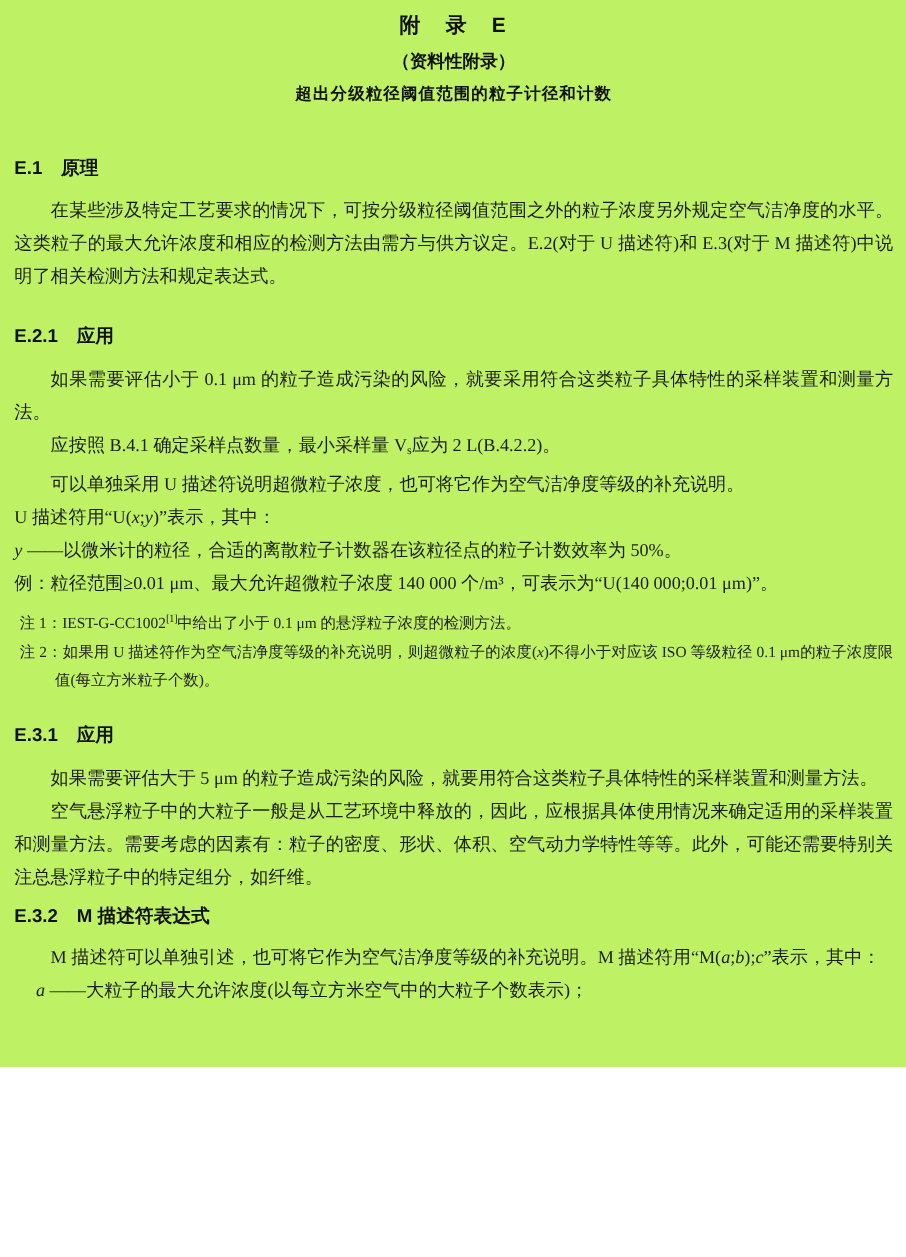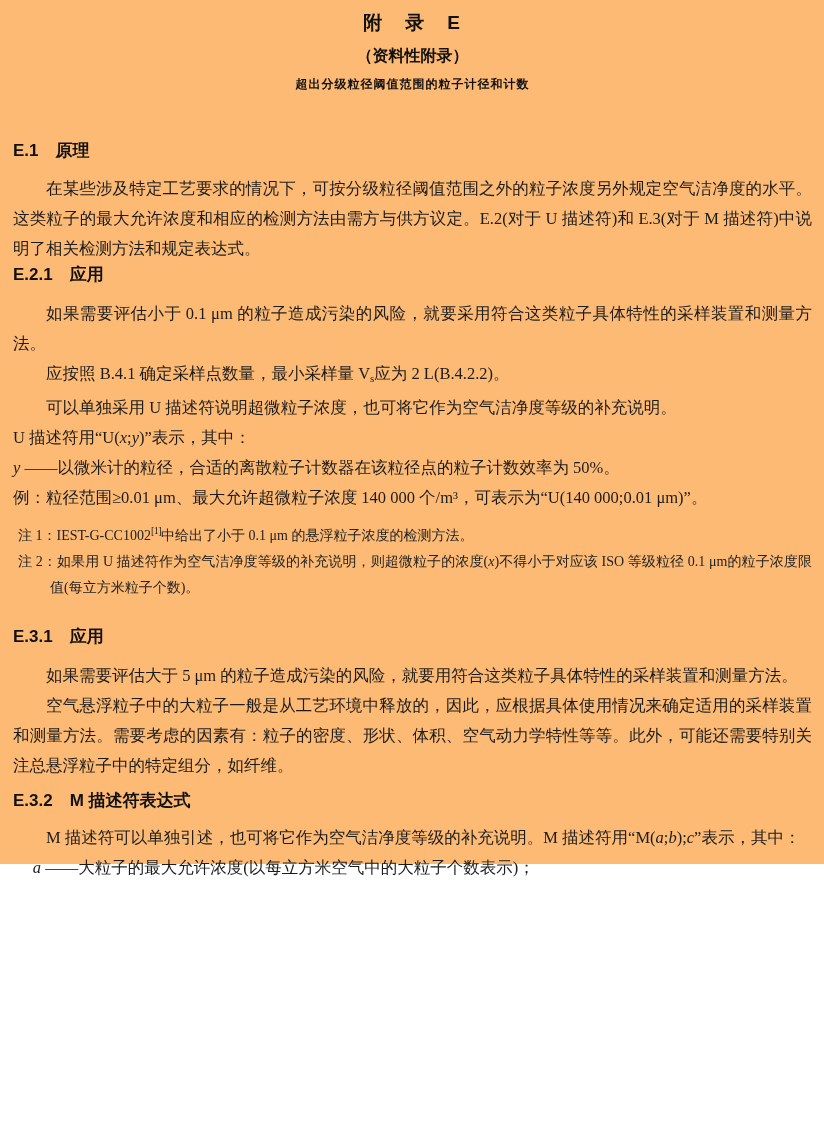--- a/index.html
+++ b/index.html
@@ -10,56 +10,56 @@
   body {
     width: 824px;
     height: 1143px;
     overflow: hidden;
     font-family: "Liberation Serif", serif;
     color: #1c1c1c;
   }
   .page {
     box-sizing: border-box;
     width: 824px;
-    height: 864px;
+    height: 970px;
     padding: 8px 12px 0 13px;
-    background: #fdba74;
+    background: #bef264;
   }
   
   .doc-title-block {
     text-align: center;
     font-family: "Liberation Sans", sans-serif;
     font-weight: bold;
     color: #111;
   }
   .doc-title {
     font-size: 19px;
     letter-spacing: 2px;
     padding-top: 2px;
   }
   .doc-subtitle {
     font-size: 16px;
     margin-top: 10px;
   }
   .doc-heading {
-    font-size: 12px;
+    font-size: 15px;
     margin-top: 9px;
     letter-spacing: 1px;
   }
   
   .sec-h {
     font-family: "Liberation Sans", sans-serif;
     font-weight: bold;
     color: #111;
     font-size: 17px;
     line-height: 22px;
   }
   .h-e1   { margin-top: 47px; }
   .h-e2   { margin-top: 42px; }
-  .h-e21  { }
+  .h-e21  { margin-top: 29px; }
   .h-e22  { margin-top: 17px; }
   .h-e3   { margin-top: 28px; }
   .h-e31  { margin-top: 25px; }
   .h-e32  { margin-top: 9px; }
   
   .body-p {
     font-size: 16.5px;
     line-height: 30px;
     text-align: justify;
     margin: 0;

